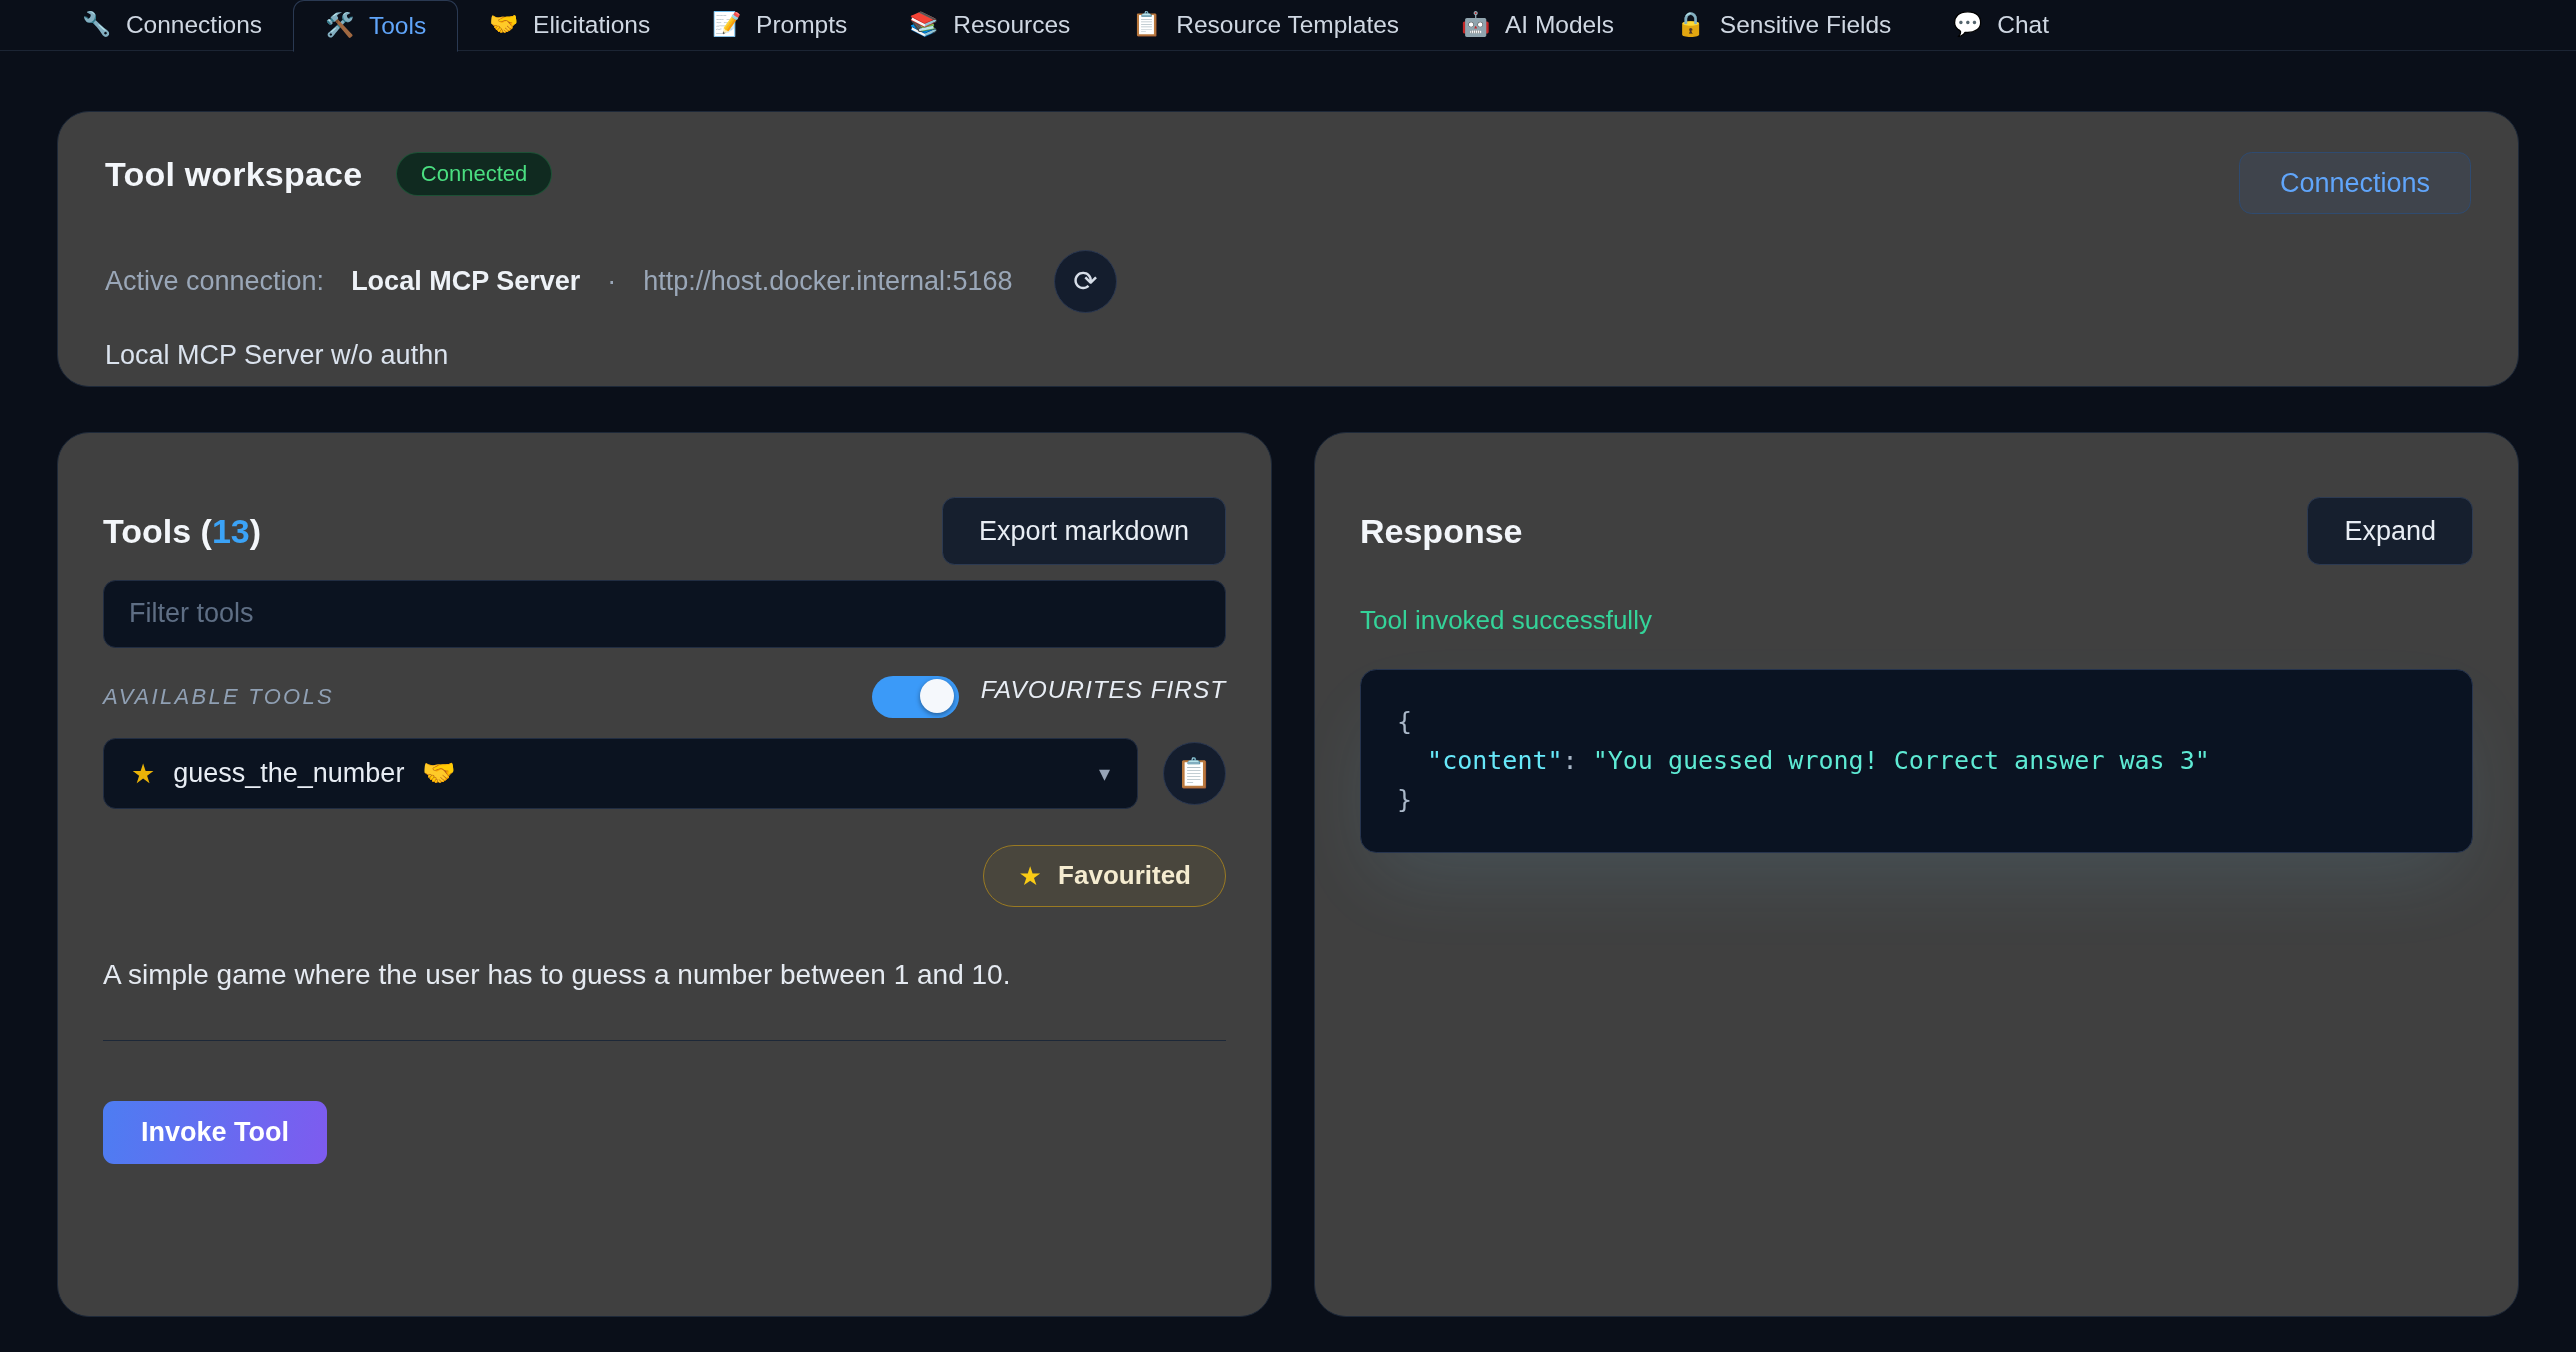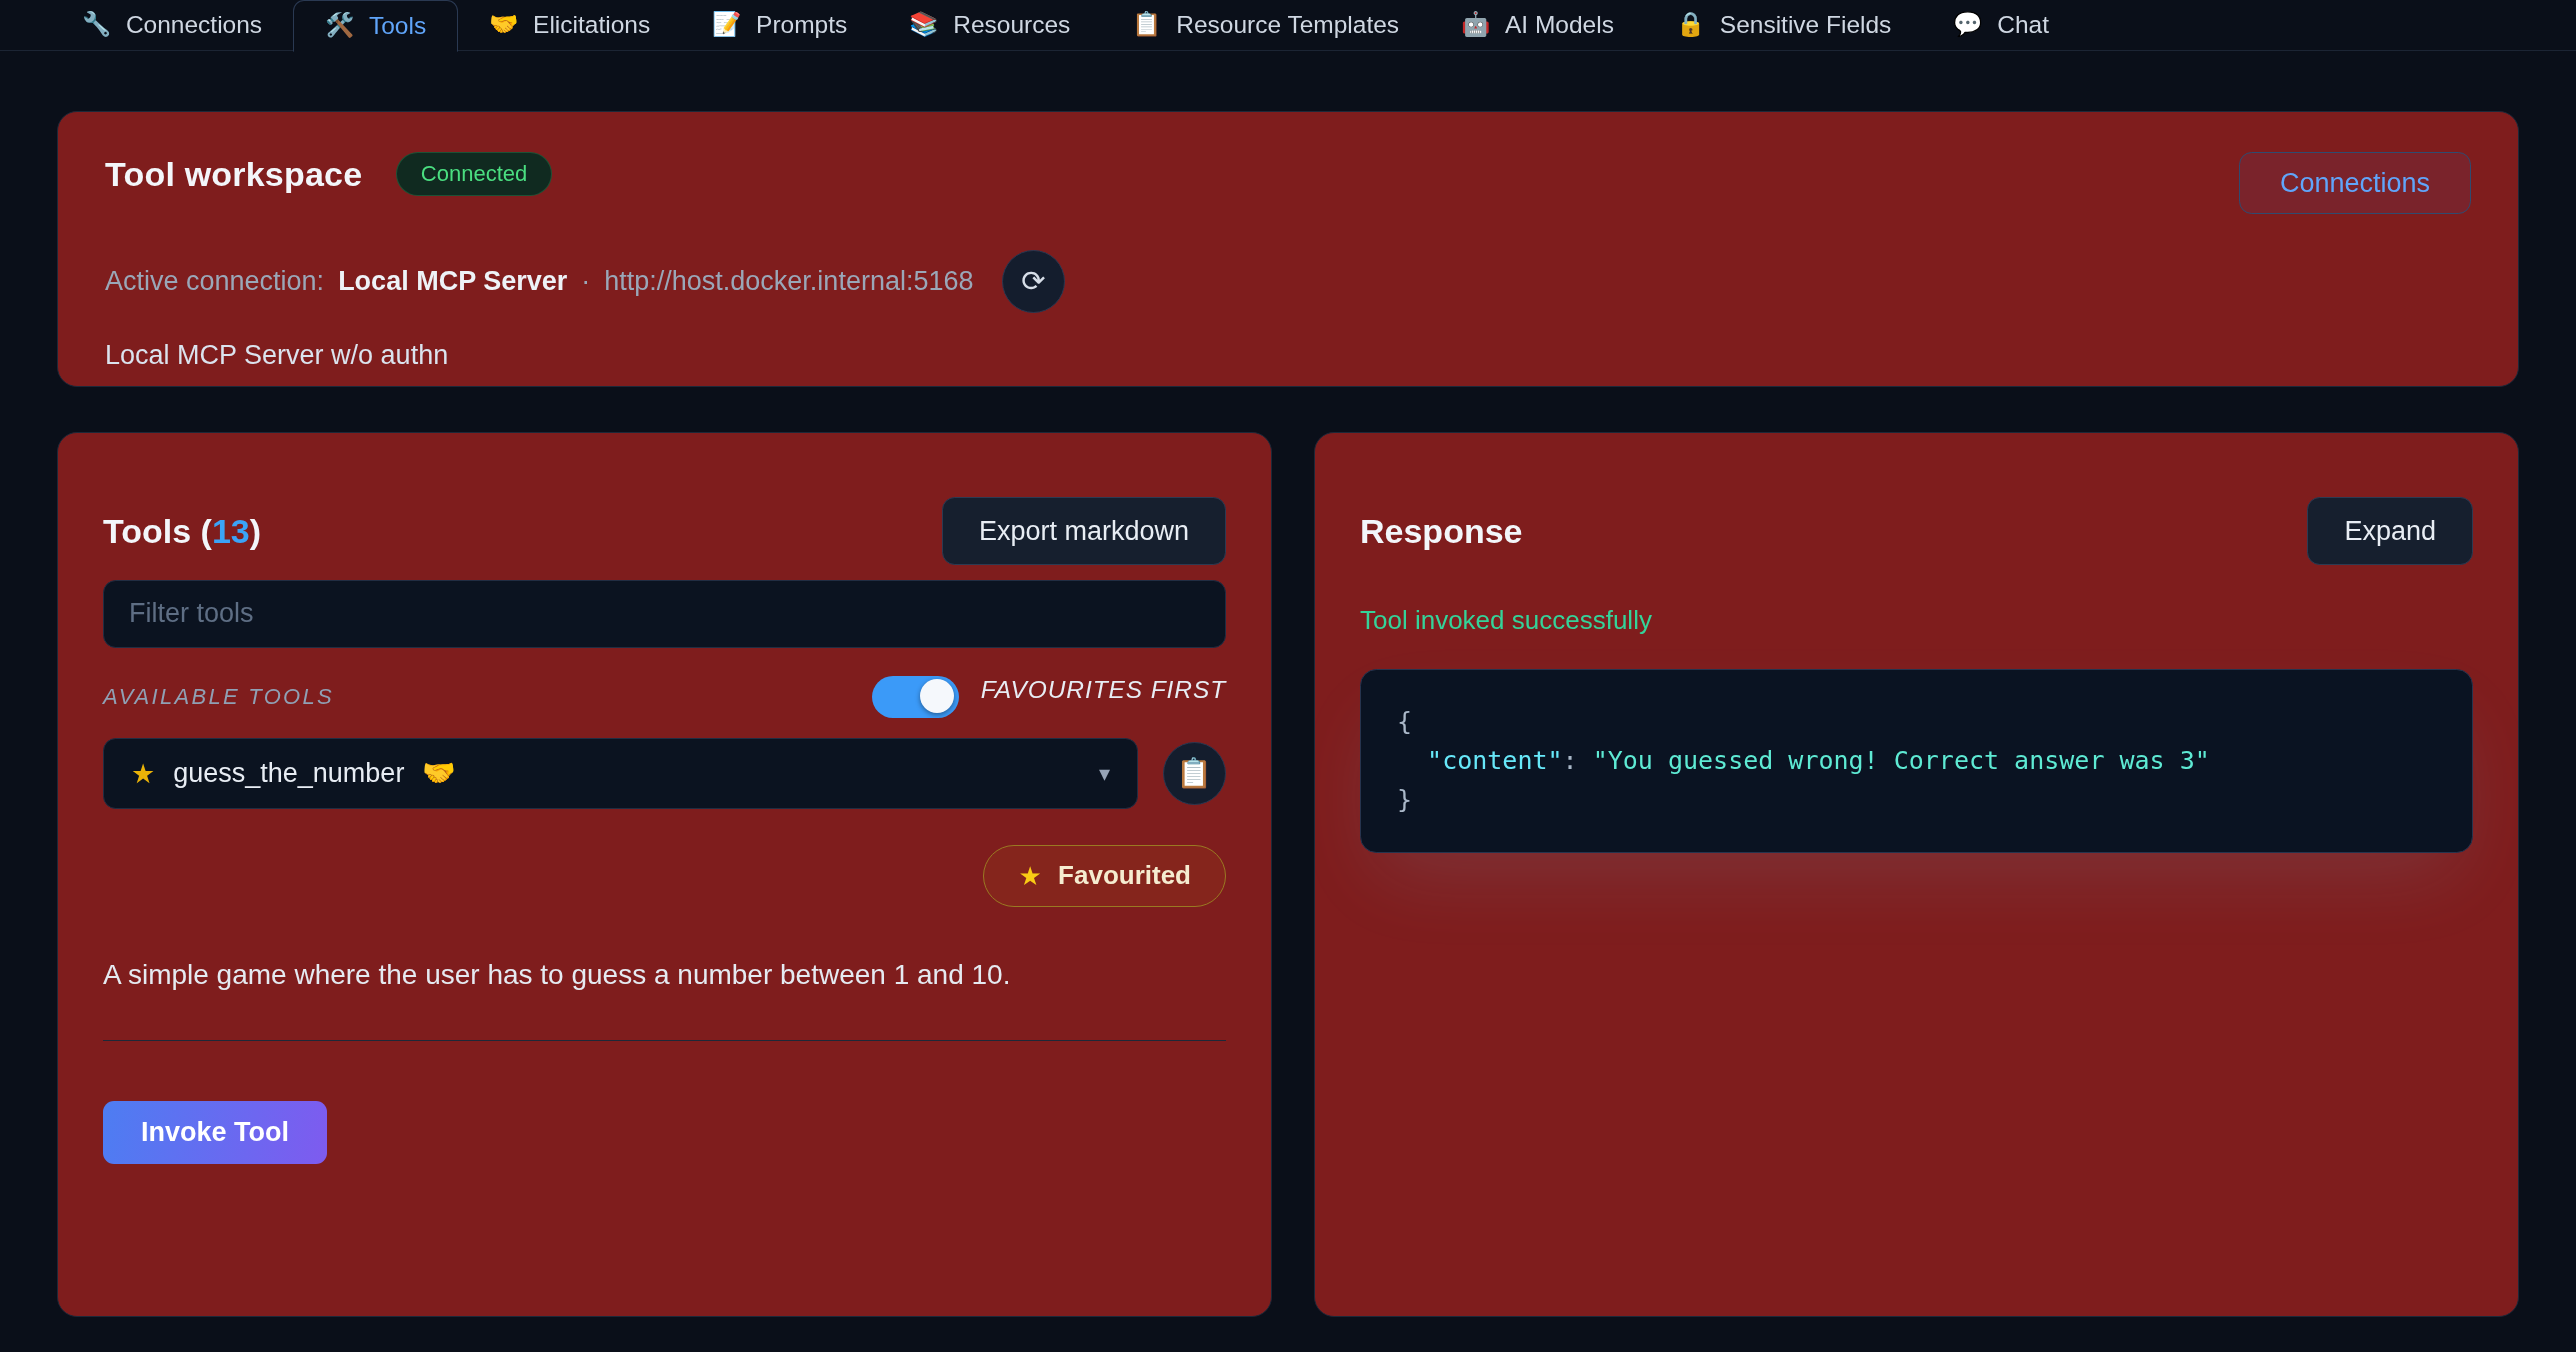--- a/index.html
+++ b/index.html
@@ -37,23 +37,23 @@
     color:var(--accent);
     border:1.8px solid #2a3952;
     border-bottom-color:#0a0f19;
     border-radius:11px 11px 0 0;
     margin-bottom:-1.8px;
     background:#0a0f19;
   }
   
   main{padding:0 57px;}
   .card{
-    background:#7f1d1d;
+    background:#404040;
     border:1.8px solid #1d2838;
-    border-radius:20px;
+    border-radius:32px;
   }
   .workspace{
     margin-top:60px;
     height:276px;
     padding:40px 47px;
     position:relative;
   }
   .ws-top{display:flex;justify-content:space-between;align-items:flex-start;}
   .ws-title-wrap{display:flex;align-items:center;gap:34px;}
   .ws-title{font-size:34px;font-weight:bold;color:#f3f6fa;letter-spacing:0.2px;}
@@ -68,21 +68,21 @@
     font-family:inherit;
     font-size:27px;color:var(--accent);
     background:rgba(59,130,246,.07);
     border:1.8px solid #2f4b70;
     border-radius:12.7px;
     height:62px;padding:0 40px;
     cursor:pointer;
   }
   .ws-conn{
     margin-top:36px;
-    display:flex;align-items:center;gap:14px;
+    display:flex;align-items:center;gap:27px;
     font-size:27px;color:#9aa7b8;
   }
   .ws-conn b{color:#eef2f7;}
   .icon-btn{
     width:63px;height:63px;border-radius:50%;
     background:#141d2d;border:1.8px solid #2a3750;
     color:#d7dee8;font-size:29px;line-height:1;
     display:flex;align-items:center;justify-content:center;
     cursor:pointer;margin-left:14.5px;
     font-family:"DejaVu Sans",sans-serif;

